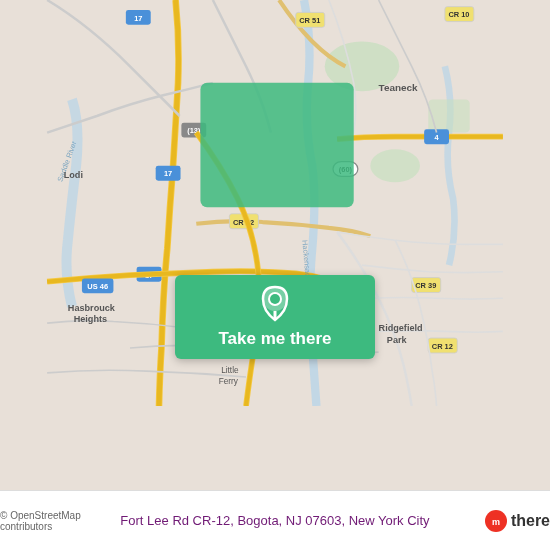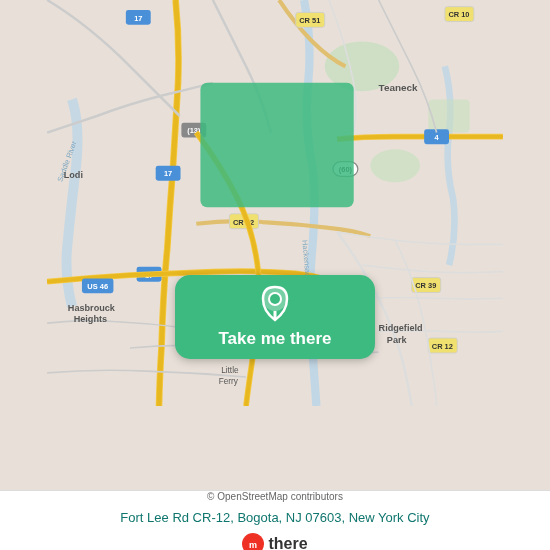--- a/index.html
+++ b/index.html
@@ -29,21 +29,21 @@
 
     
     #take-me-there-btn {
       position: absolute;
       top: 155px;
       left: 50%;
       transform: translateX(-50%);
       background-color: #3dba7f;
       color: white;
       border: none;
-      border-radius: 15px;
+      border-radius: 6px;
       padding: 10px 28px;
       font-size: 17px;
       font-weight: 600;
       cursor: pointer;
       display: flex;
       flex-direction: column;
       align-items: center;
       gap: 6px;
       width: 200px;
       box-shadow: 0 2px 8px rgba(0,0,0,0.25);
@@ -60,32 +60,31 @@
       bottom: 0;
       left: 0;
       width: 550px;
       height: 60px;
       background: white;
       display: flex;
       align-items: center;
       padding: 0 0;
       border-top: 1px solid #ddd;
       gap: 8px;
-      flex-direction: column;
     }
 
     #attribution {
       font-size: 10px;
       color: #666;
       flex: 1;
     }
 
     #address-text {
       font-size: 13px;
-      color: #0f766e;
+      color: #701a75;
       font-weight: 500;
       flex: 3;
       text-align: center;
     }
 
     #moovit-logo {
       display: flex;
       align-items: center;
       gap: 4px;
       flex: 1;

